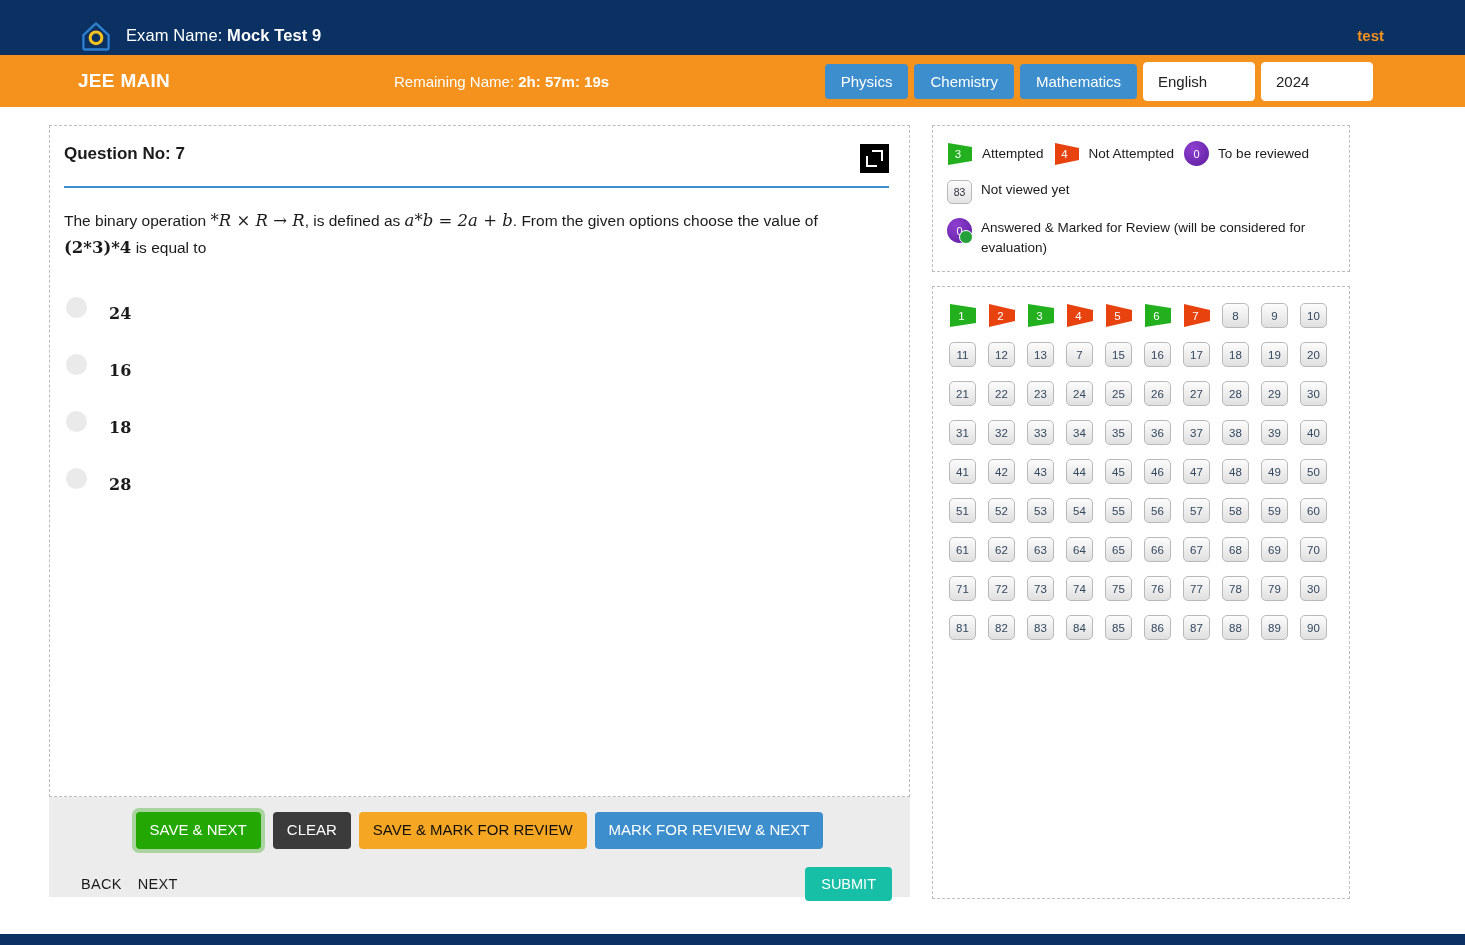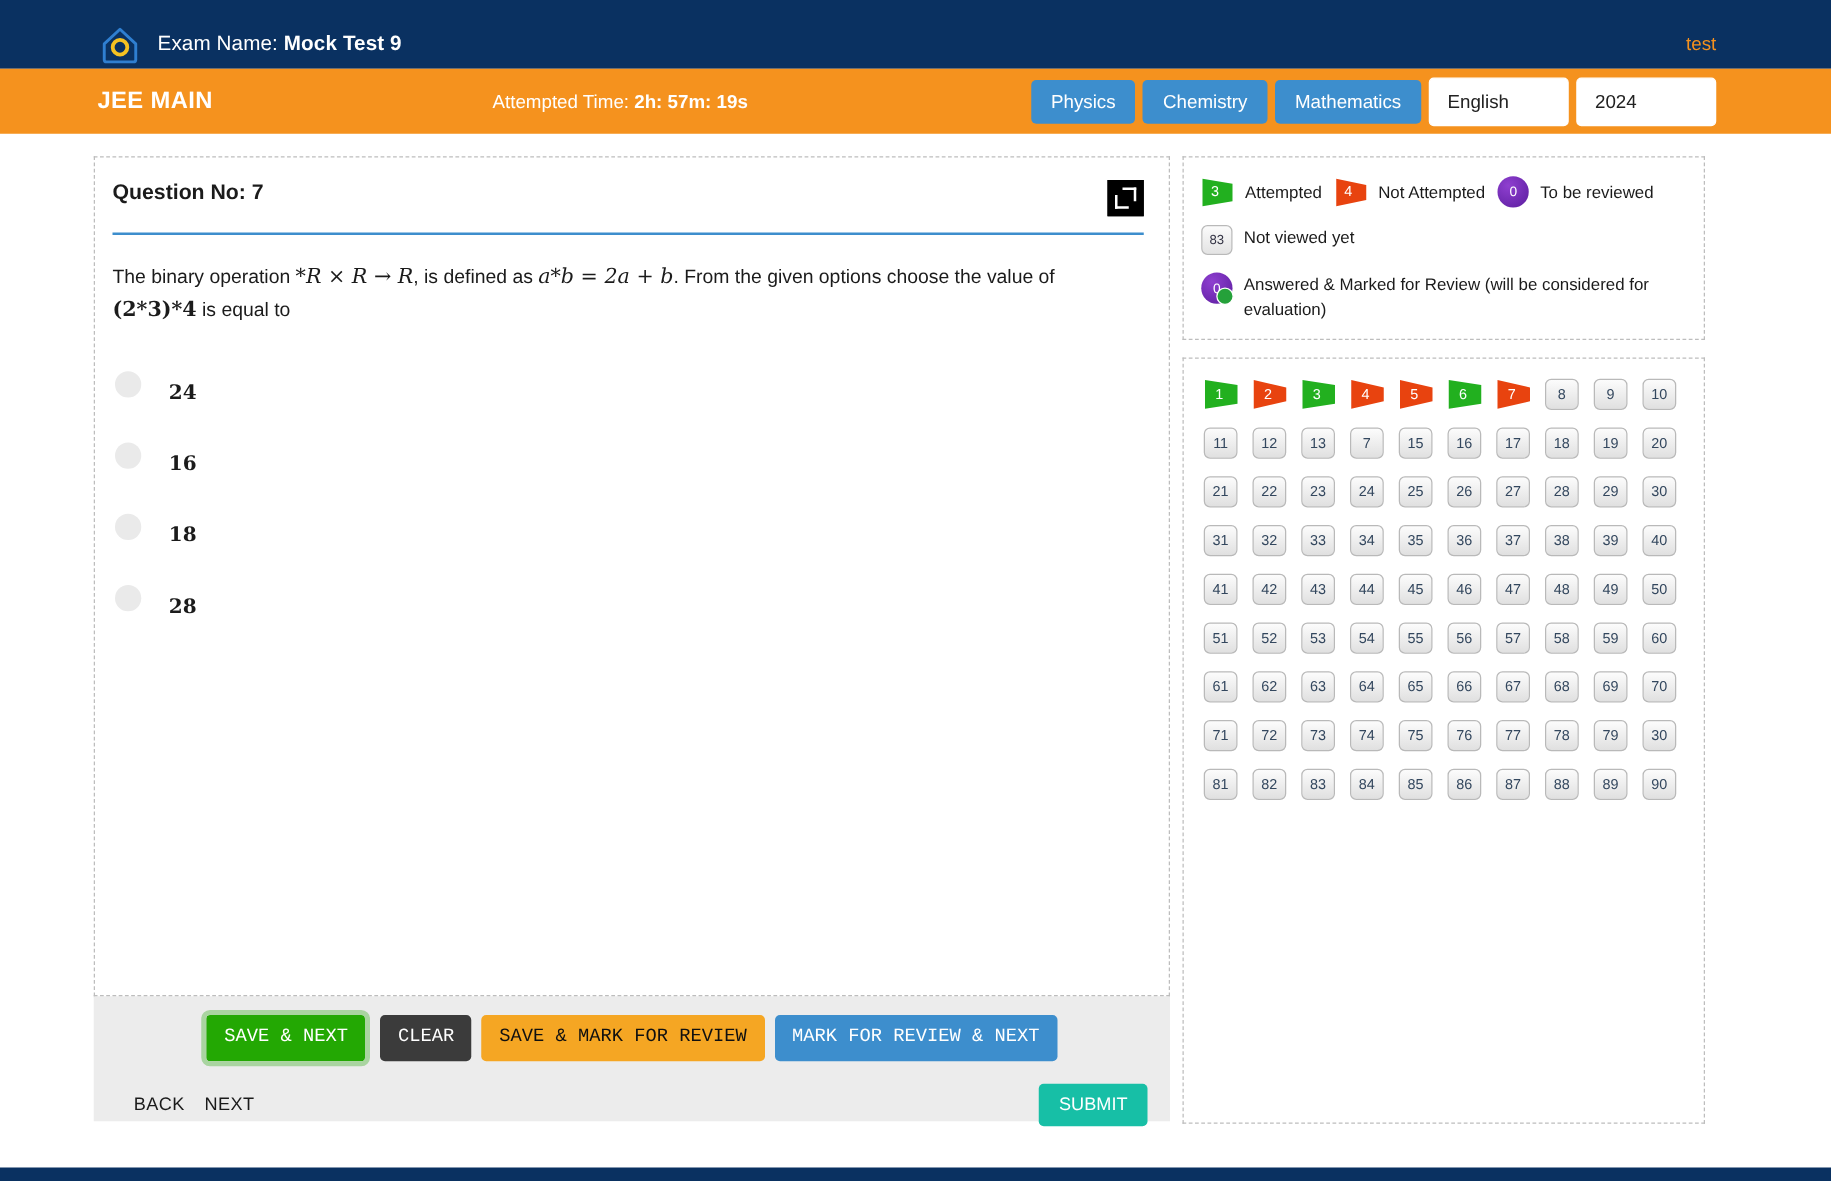--- a/index.html
+++ b/index.html
@@ -25,23 +25,23 @@
     margin-right: 12px;
   }
   .exam-name {
     color: #ffffff;
     font-size: 16.5px;
     letter-spacing: .1px;
   }
   .exam-name b { font-weight: bold; }
   .user-label {
     position: absolute;
-    right: 92px;
+    right: 81px;
     color: #f5911e;
-    font-weight: normal;
+    font-weight: bold;
     font-size: 15px;
   }
 
   
   .subbar {
     height: 52px;
     background: #f5921e;
     display: flex;
     align-items: center;
     padding: 0 92px 0 78px;
@@ -87,22 +87,22 @@
     padding: 11px 14px;
     min-width: 112px;
     cursor: pointer;
     line-height: 1;
   }
   .select-box.year { min-width: 112px; }
 
   
   .main {
     display: flex;
-    gap: 10px;
-    padding: 18px 88px 0 75px;
+    gap: 22px;
+    padding: 18px 88px 0 49px;
     height: 827px;
     align-items: flex-start;
   }
 
   
   .qcol { width: 861px; flex: 0 0 861px; }
   .qpanel {
     border: 1px dashed #bdbdbd;
     background: #ffffff;
     height: 672px;
@@ -195,21 +195,20 @@
     background: #ececec;
     padding: 14px 14px 0 14px;
     height: 100px;
     border-top: 1px solid #ececec;
   }
   .action-row {
     display: flex;
     justify-content: center;
     gap: 8px;
     align-items: flex-start;
-    font-family: Liberation Mono, monospace;
   }
   .btn {
     border: none;
     border-radius: 4px;
     font-family: inherit;
     font-size: 15px;
     font-weight: normal;
     padding: 10px 14px;
     cursor: pointer;
     line-height: 1.1;
@@ -380,21 +379,21 @@
   <span class="exam-name">
     <span>Exam Name:</span>
     <b>Mock Test 9</b>
   </span>
   <span class="user-label">test</span>
 </div>
 
 <div class="subbar">
   <span class="brand">JEE MAIN</span>
   <span class="timer">
-    <span>Attempted Time:</span>
+    <span>Remaining Name:</span>
     <b>2h: 57m: 19s</b>
   </span>
   <span class="subject-group">
     <button class="subject-btn">Physics</button>
     <button class="subject-btn">Chemistry</button>
     <button class="subject-btn">Mathematics</button>
     <div class="select-box">English</div>
     <div class="select-box year">2024</div>
   </span>
 </div>

